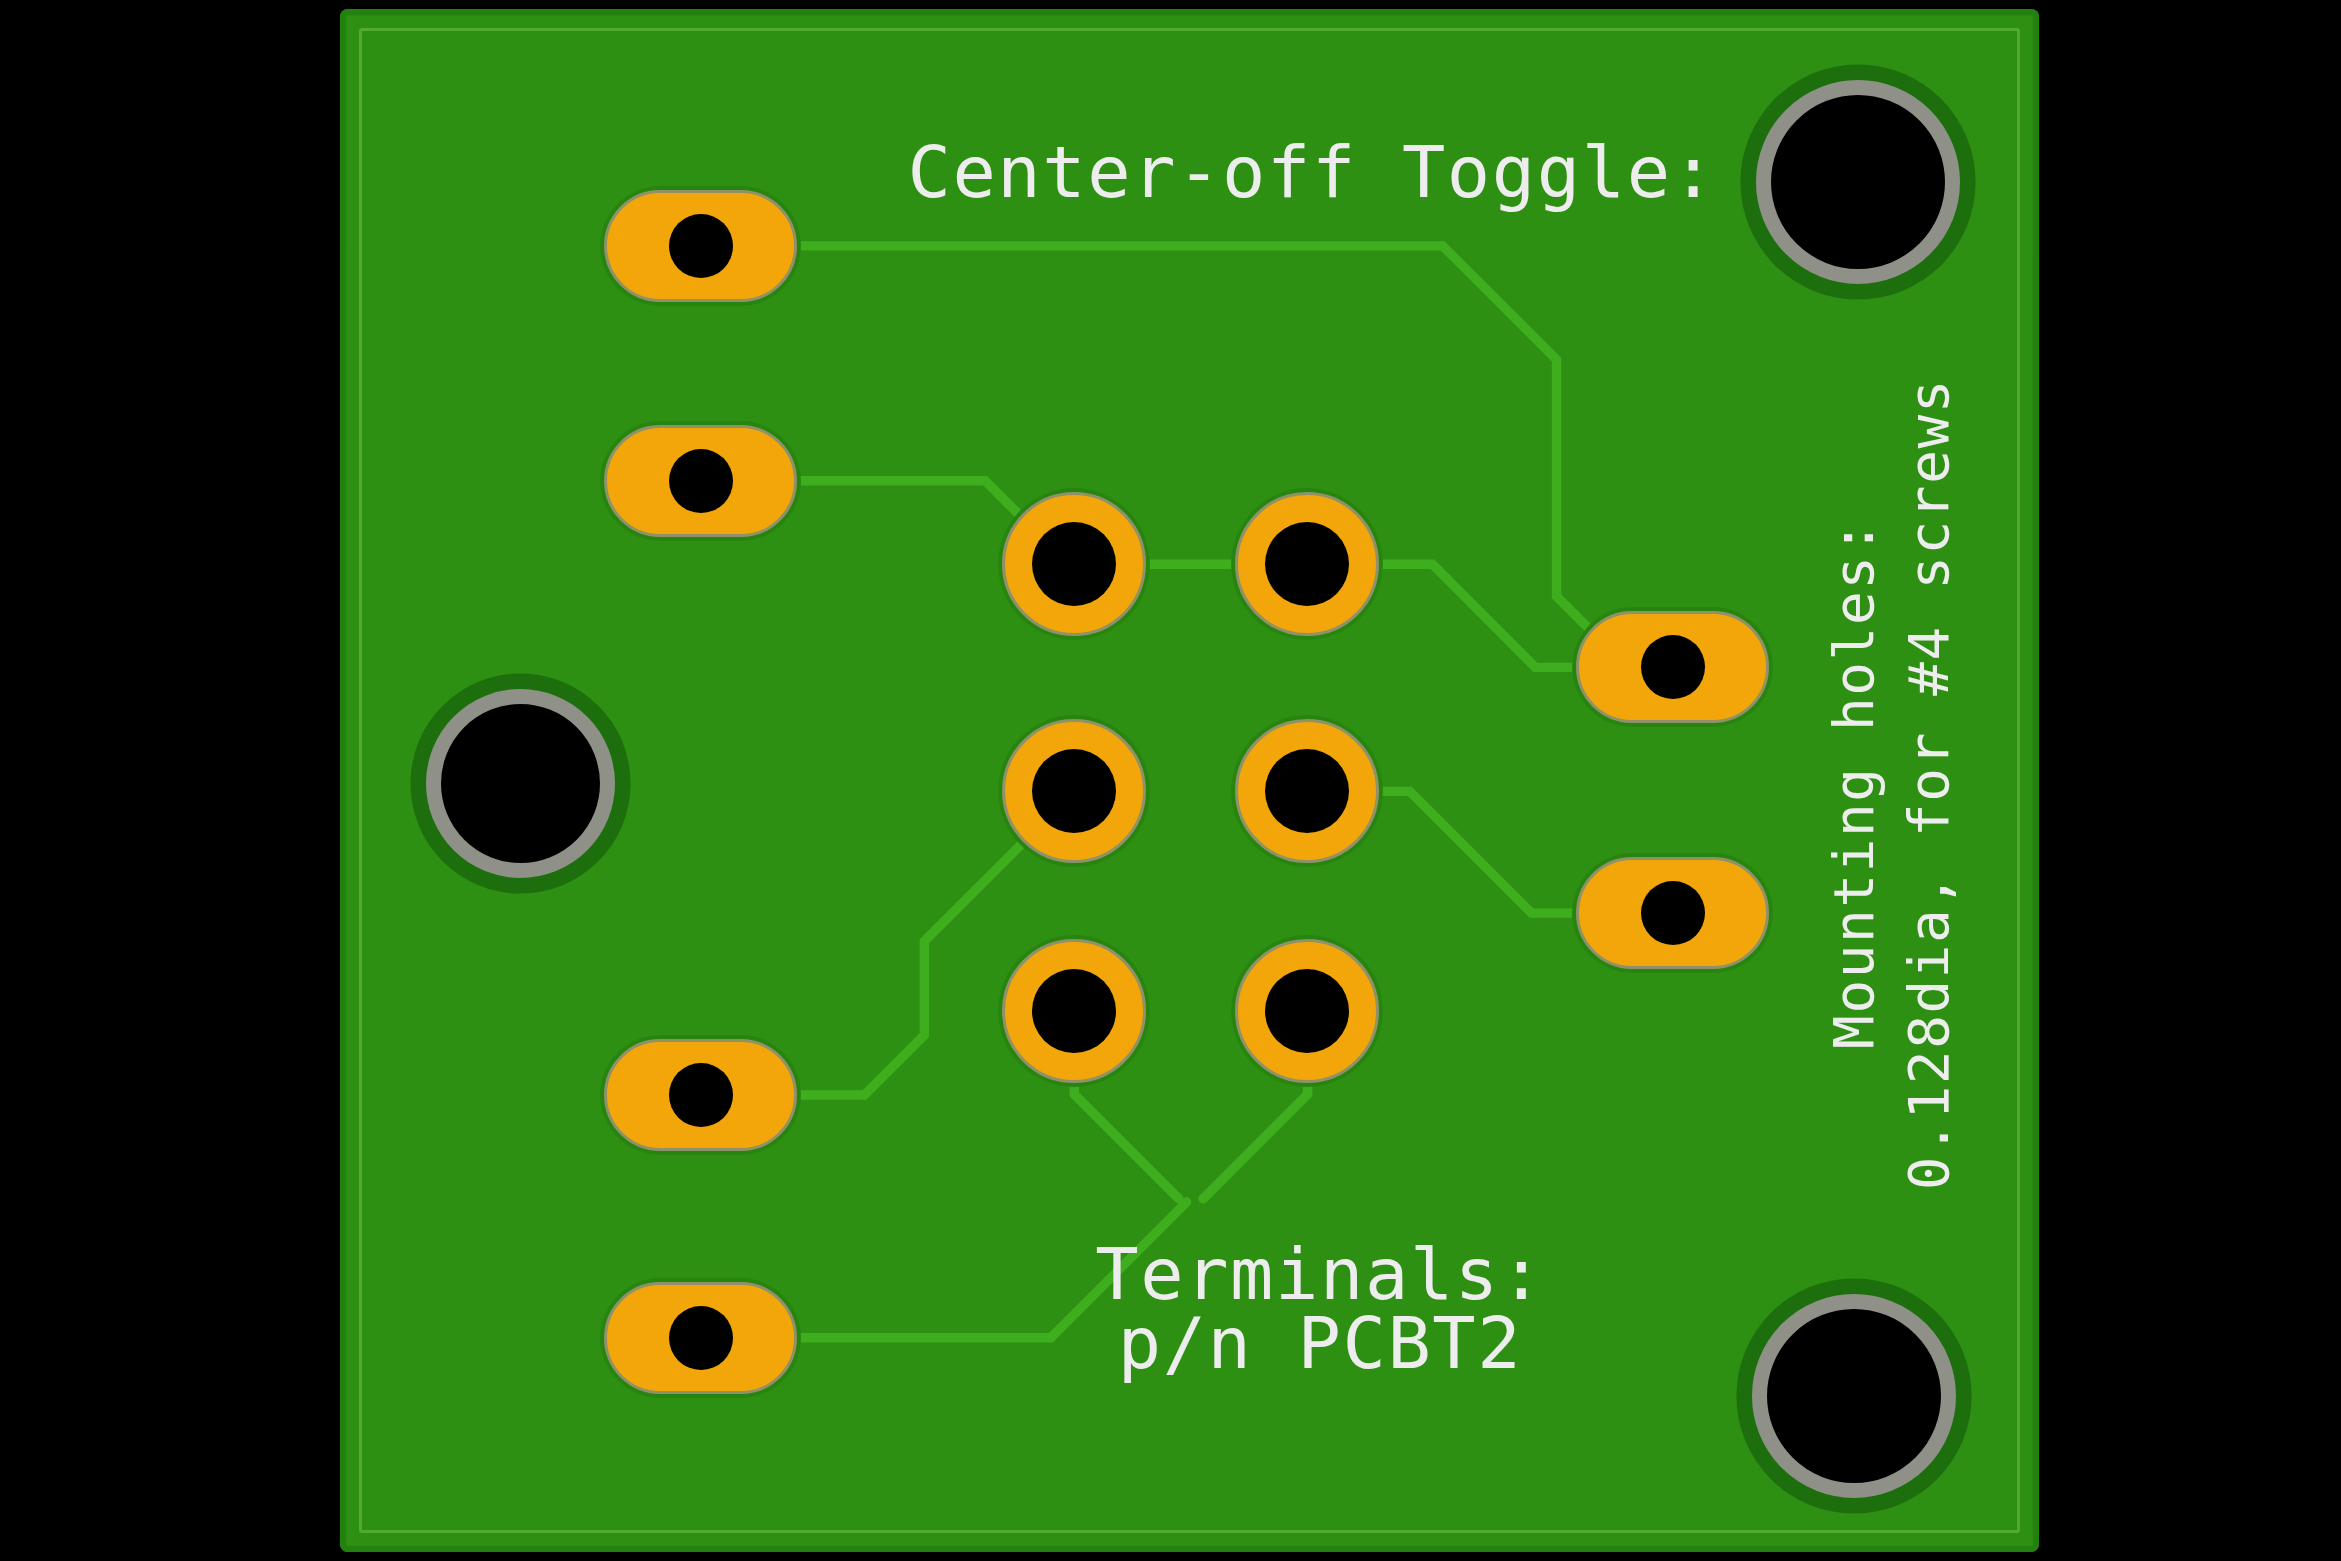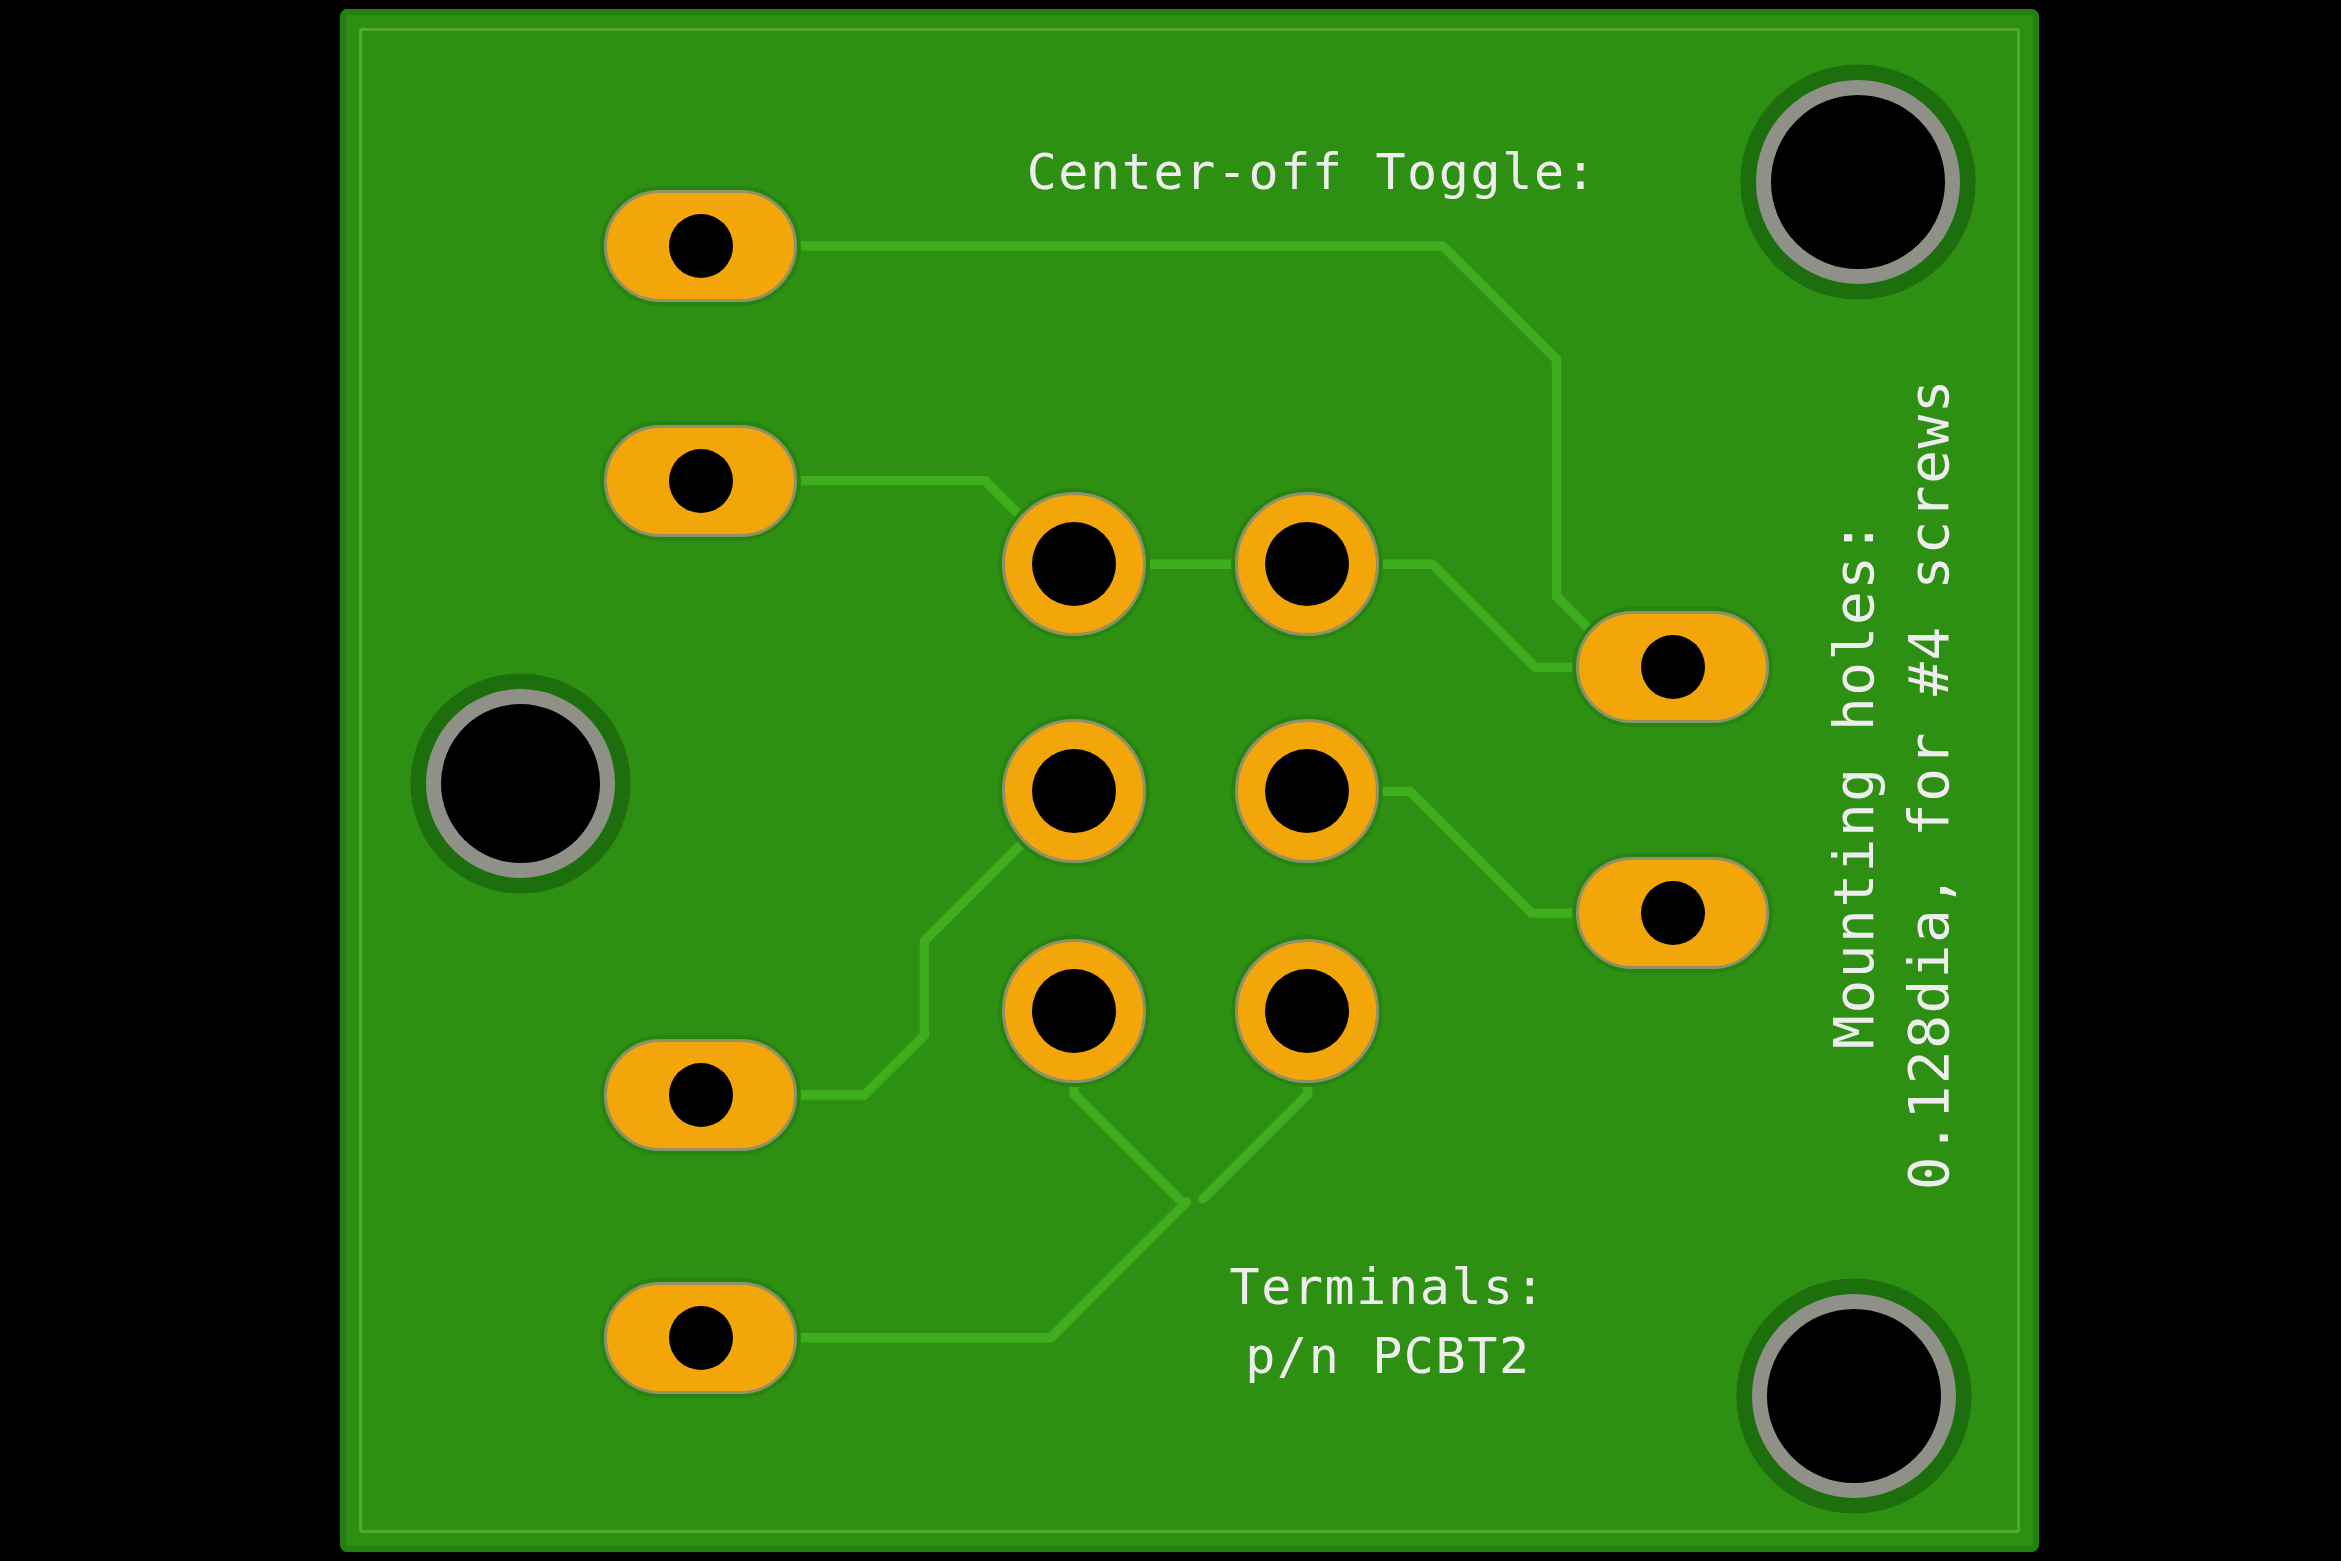--- a/index.html
+++ b/index.html
@@ -86,37 +86,36 @@
     border: 15px solid #8f9188;
     box-sizing: content-box;
     box-shadow: 0 0 0 15.6px #1d6f0e;
   }
   .mh-left   { width: 159px; height: 159px; left: 426px;  top: 689px; }
   .mh-tr     { width: 174px; height: 174px; left: 1756px; top: 80px; }
   .mh-br     { width: 174px; height: 174px; left: 1752px; top: 1294px; }
   .silk-text {
     position: absolute;
     color: #ededed;
-    font-size: 50px;
+    font-size: 72px;
     letter-spacing: 1.6px;
     text-align: center;
     white-space: nowrap;
   }
   .note-top {
     left: 1312px;
     top: 135px;
     transform: translateX(-50%);
     line-height: 75px;
   }
   .note-bottom {
-    left: 1388px;
+    left: 1320px;
     top: 1240px;
     transform: translateX(-50%);
     line-height: 69px;
-    margin-top: 13px;
   }
   .note-side {
     left: 1422px;
     top: 709px;
     width: 937px;
     height: 150px;
     line-height: 75px;
     font-size: 56px;
     transform: rotate(-90deg);
     transform-origin: center center;

